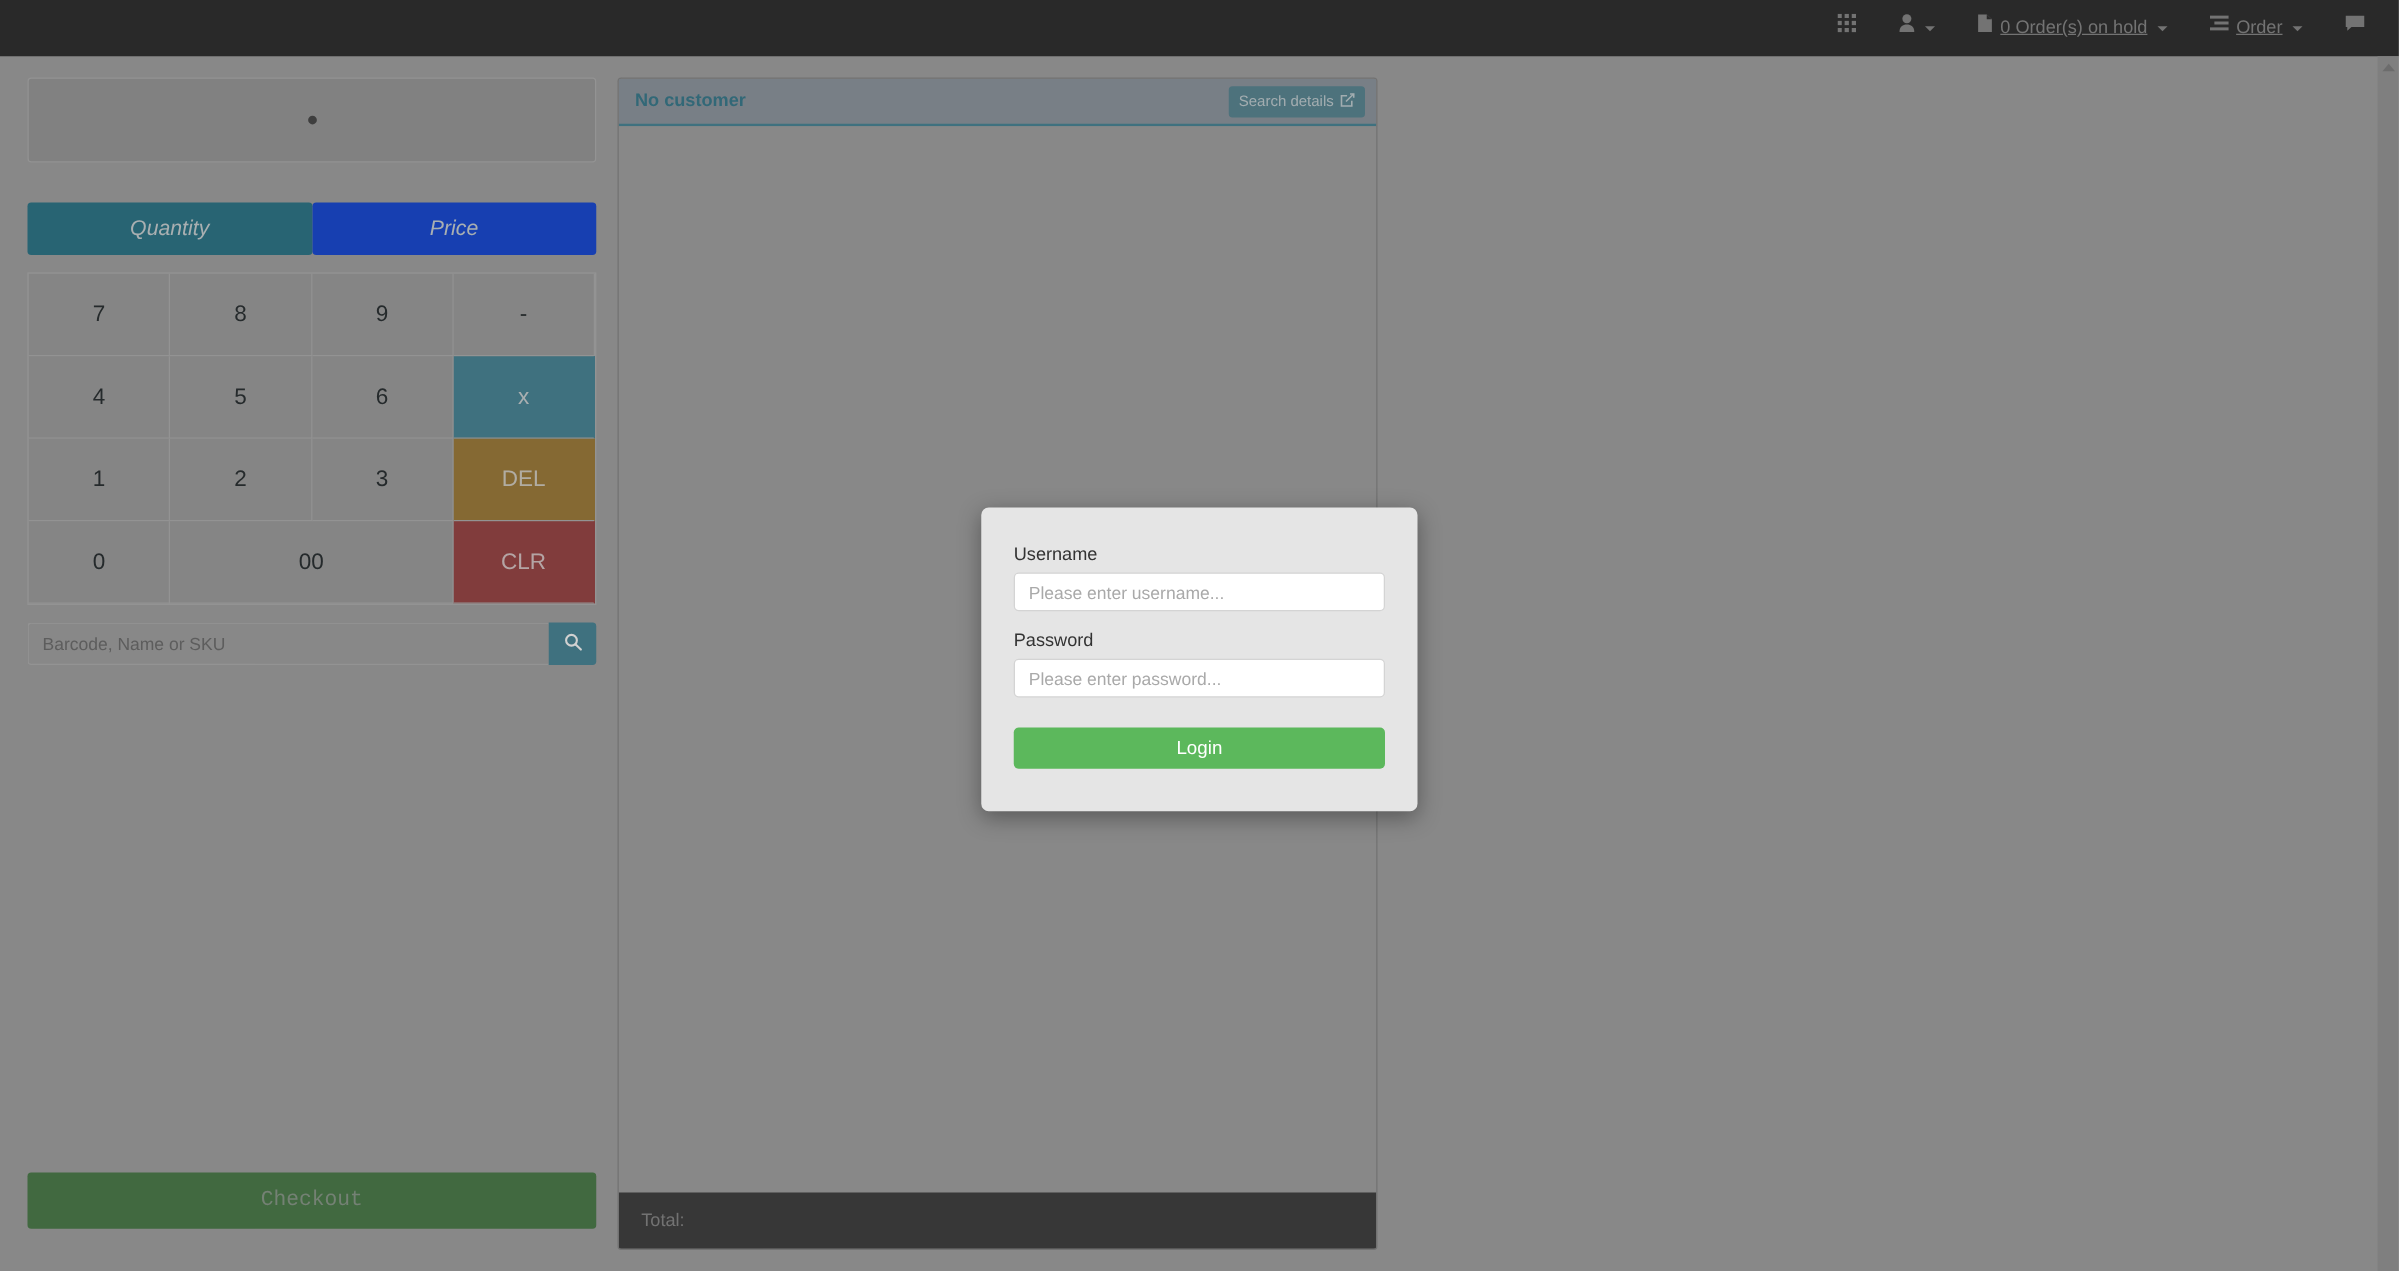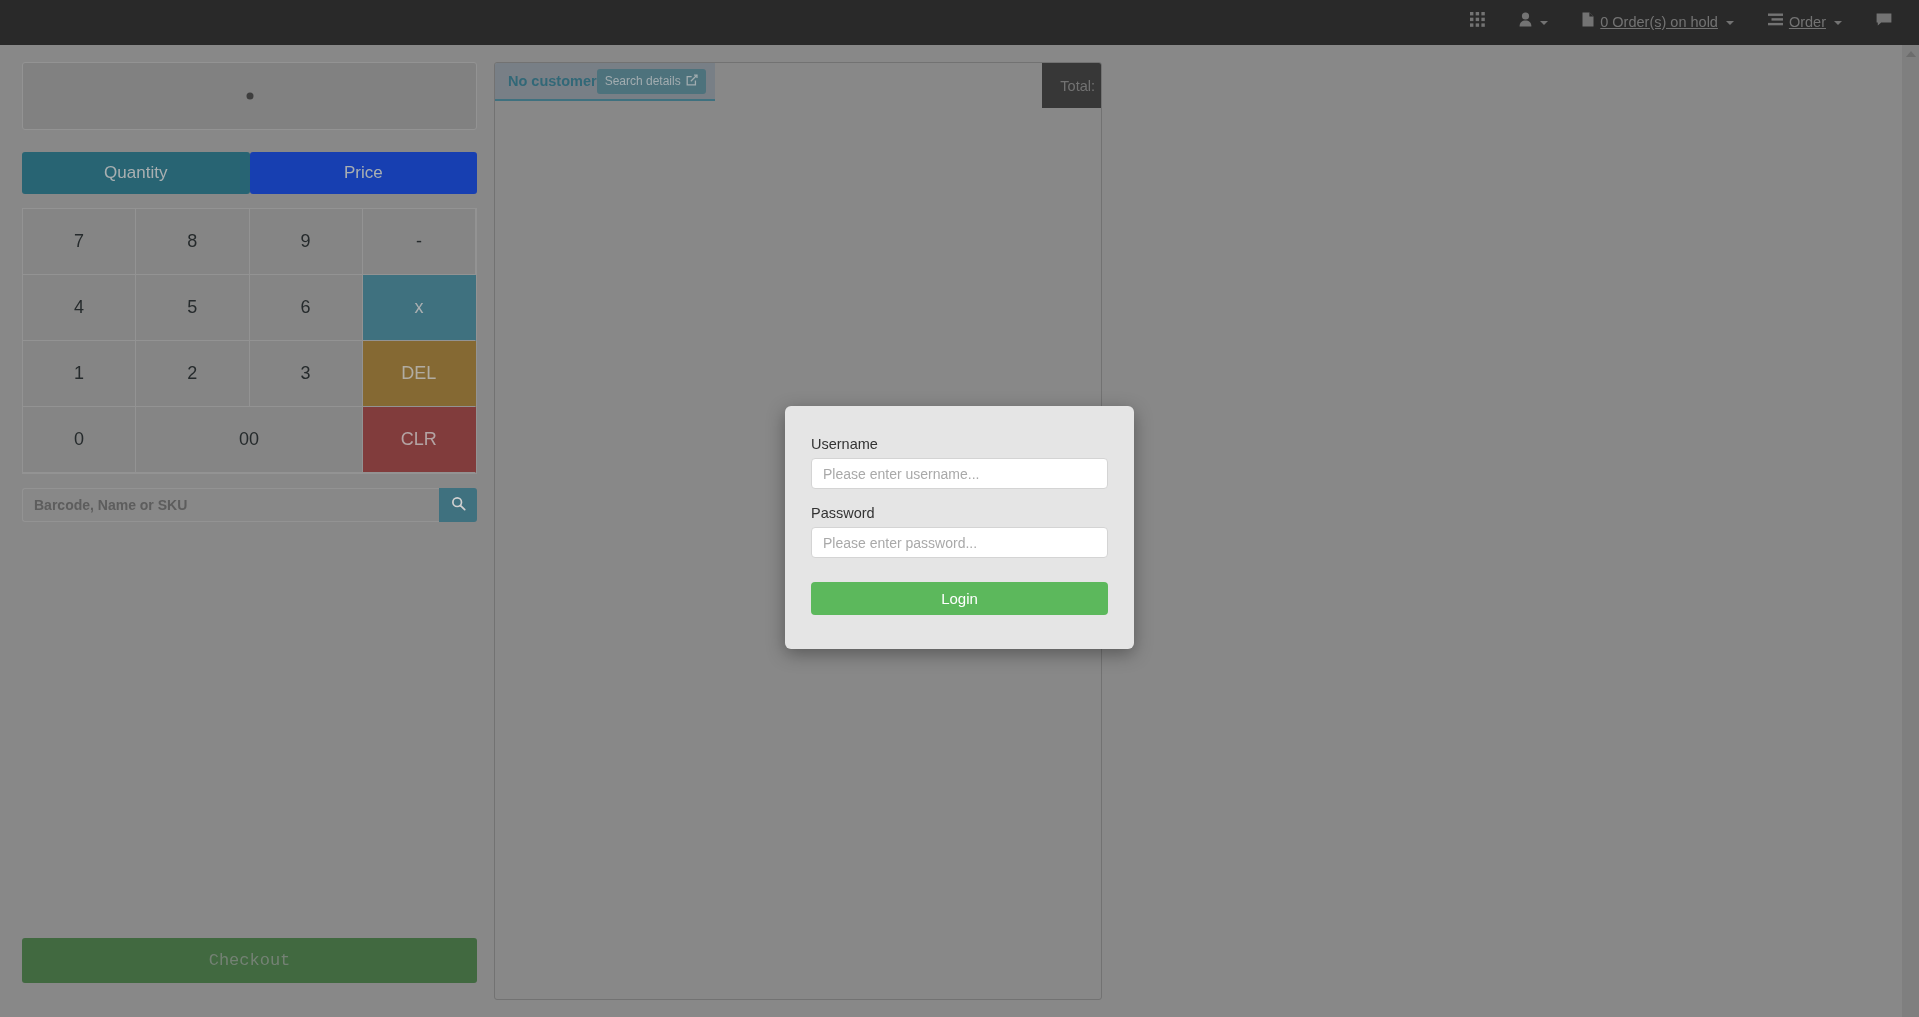--- a/index.html
+++ b/index.html
@@ -108,22 +108,23 @@
     left: 50%;
     top: 50%;
     transform: translate(-50%, -50%);
     width: 7px;
     height: 7px;
     border-radius: 50%;
     background: #4c4c4c;
   }
   .mode-tabs {
     display: flex;
-    margin-top: 22px;
+    margin-top: 32px;
     height: 42px;
+    font-style: italic;
   }
   .mode-tab {
     flex: 1;
     display: flex;
     align-items: center;
     justify-content: center;
     font-size: 17px;
     color: #cfd6d8;
     cursor: pointer;
     border-radius: 3px;
@@ -166,21 +167,20 @@
     height: 34px;
     background: #a6a6a6;
     border: 1px solid #b4b4b4;
     border-right: none;
     border-radius: 3px 0 0 3px;
     padding: 0 11px;
     font-size: 14px;
     color: #4a4a4a;
     font-family: "Liberation Sans", sans-serif;
     outline: none;
-    font-weight: bold;
   }
   .barcode-input::placeholder { color: #727272; }
   .barcode-btn {
     width: 38px;
     height: 34px;
     background: #4e8a9b;
     border: none;
     border-radius: 0 3px 3px 0;
     display: flex;
     align-items: center;
@@ -204,21 +204,21 @@
   }
 
   
   .order-panel {
     position: absolute;
     left: 494px;
     top: 62px;
     width: 608px;
     bottom: 17px;
     display: flex;
-    flex-direction: row;
+    flex-direction: column;
     border: 1px solid #8b8b8b;
     border-radius: 3px;
     background: #a6a6a6;
     overflow: hidden;
   }
   .order-header {
     height: 38px;
     background: #939ca4;
     border-bottom: 2px solid #4e8a9b;
     display: flex;

